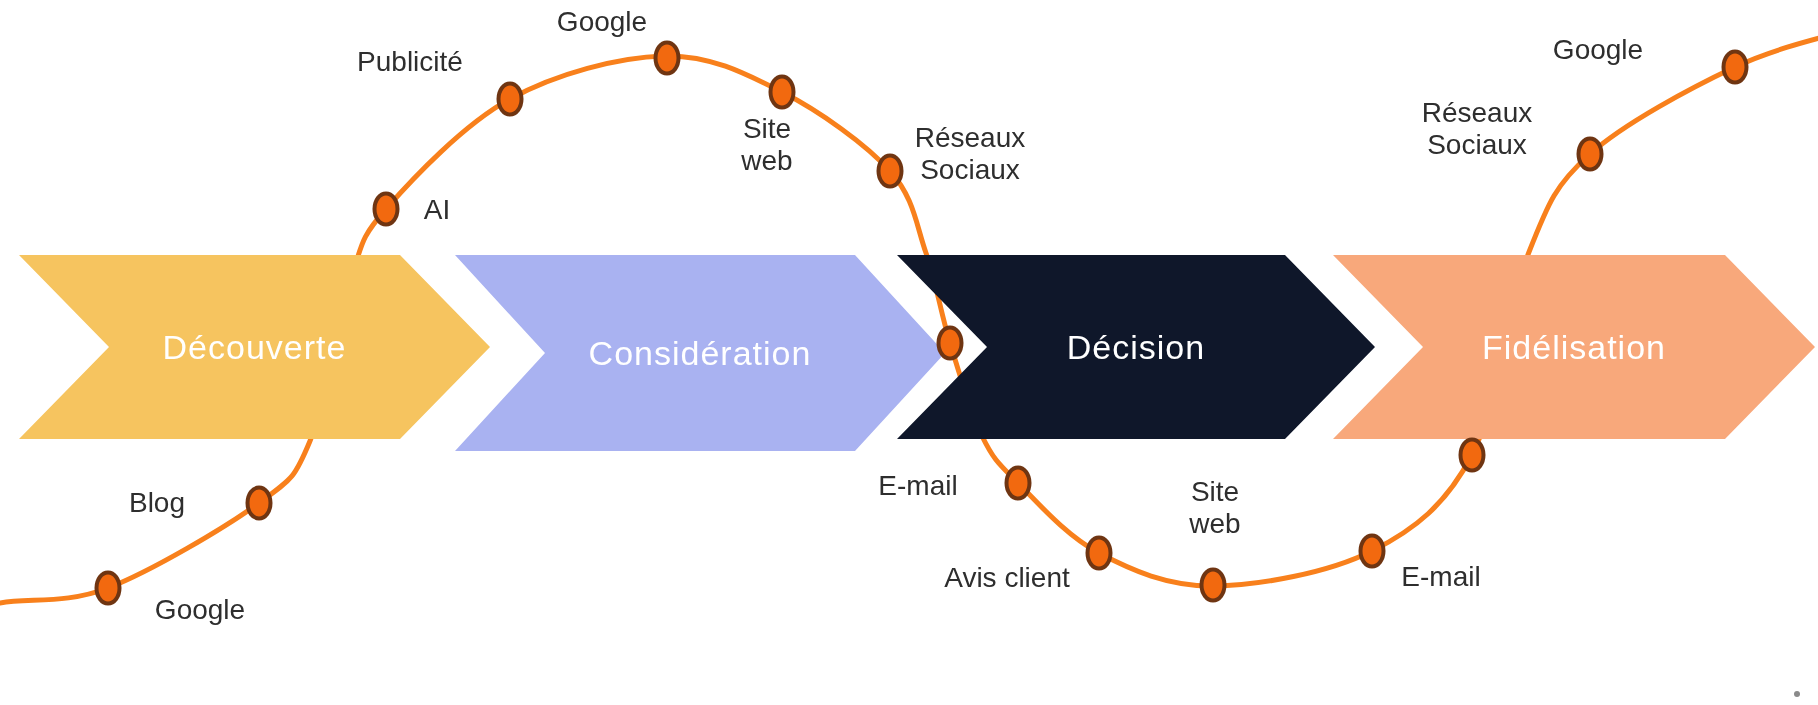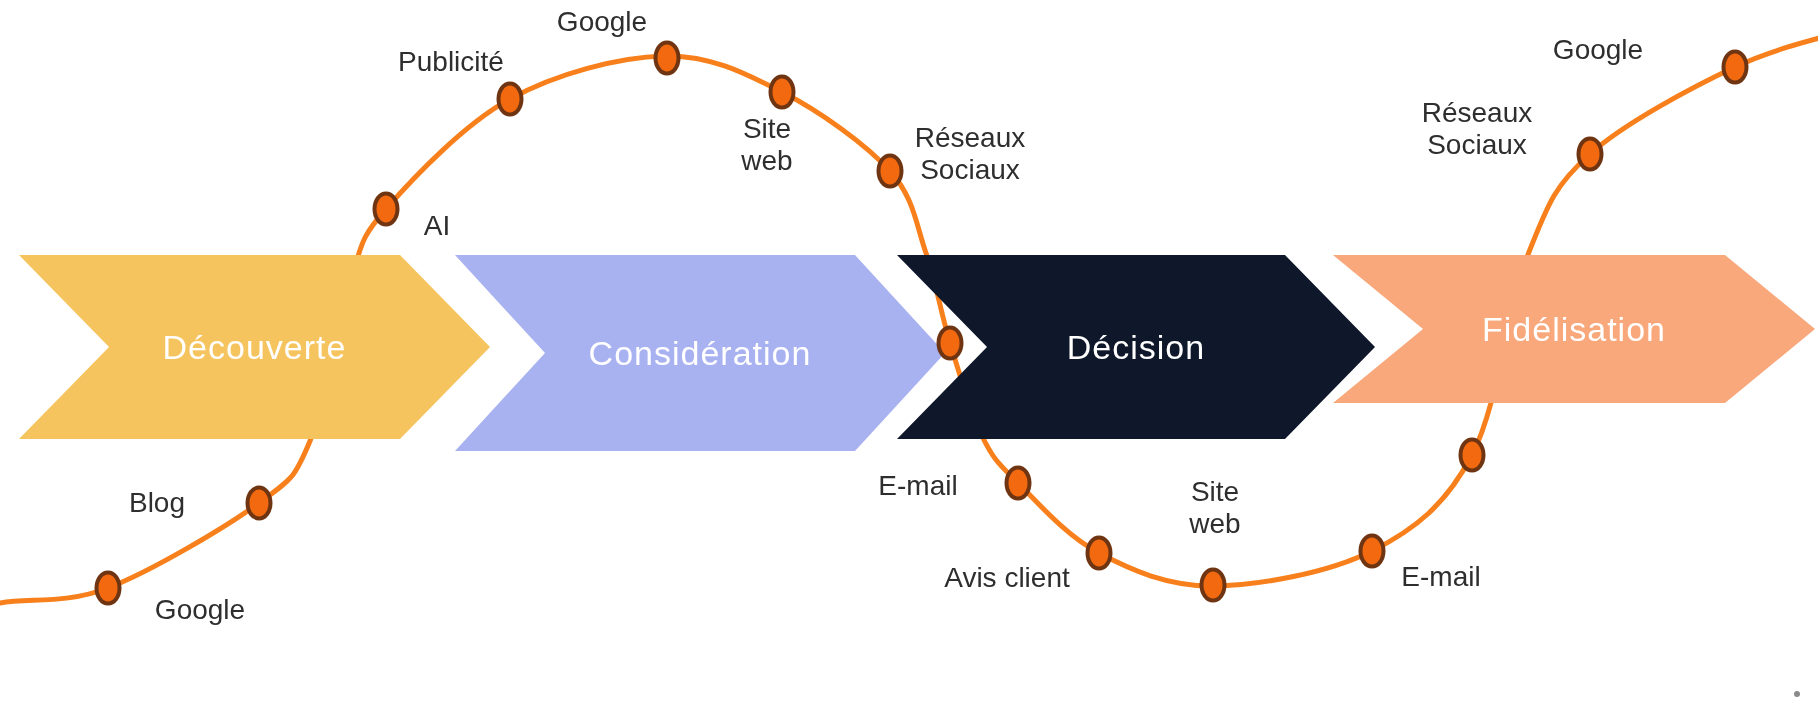--- a/index.html
+++ b/index.html
@@ -50,21 +50,21 @@
   <div class="stages">
     <div class="stage" style="left: 19px; width: 471px; top: 255px; height: 184px; background: rgb(246, 196, 95);">
       <span>Découverte</span>
     </div>
     <div class="stage" style="left: 455px; width: 490px; top: 255px; height: 196px; background: rgb(169, 178, 241);">
       <span>Considération</span>
     </div>
     <div class="stage" style="left: 897px; width: 478px; top: 255px; height: 184px; background: #0f172a;">
       <span>Décision</span>
     </div>
-    <div class="stage" style="left: 1333px; width: 482px; top: 255px; height: 148px; background: rgb(248, 168, 123);">
+    <div class="stage" style="left: 1333px; width: 482px; top: 255px; height: 184px; background: rgb(248, 168, 123);">
       <span>Fidélisation</span>
     </div>
   </div>
 
   <svg id="dot-layer" viewBox="0 0 1818 705" xmlns="http://www.w3.org/2000/svg">
       <ellipse cx="108" cy="588" rx="11.5" ry="15.5" fill="#F2690F" stroke="#6F3512" stroke-width="4"></ellipse>
       <ellipse cx="259" cy="503" rx="11.5" ry="15.5" fill="#F2690F" stroke="#6F3512" stroke-width="4"></ellipse>
       <ellipse cx="386" cy="209" rx="11.5" ry="15.5" fill="#F2690F" stroke="#6F3512" stroke-width="4"></ellipse>
       <ellipse cx="510" cy="99" rx="11.5" ry="15.5" fill="#F2690F" stroke="#6F3512" stroke-width="4"></ellipse>
       <ellipse cx="667" cy="58" rx="11.5" ry="15.5" fill="#F2690F" stroke="#6F3512" stroke-width="4"></ellipse>
@@ -80,24 +80,24 @@
       <ellipse cx="1735" cy="67" rx="11.5" ry="15.5" fill="#F2690F" stroke="#6F3512" stroke-width="4"></ellipse>
     </svg>
 
   <div class="labels">
       <div class="tp-label" style="left: 200px; top: 610px;">
         <div>Google</div>
       </div>
       <div class="tp-label" style="left: 157px; top: 503px;">
         <div>Blog</div>
       </div>
-      <div class="tp-label" style="left: 437px; top: 226px; text-align: center;">
+      <div class="tp-label" style="left: 437px; top: 210px; text-align: center;">
         <div>AI</div>
       </div>
-      <div class="tp-label" style="left: 410px; top: 62px; margin-left: 41px;">
+      <div class="tp-label" style="left: 410px; top: 62px;">
         <div>Publicité</div>
       </div>
       <div class="tp-label" style="left: 602px; top: 22px;">
         <div>Google</div>
       </div>
       <div class="tp-label" style="left: 767px; top: 145px;">
         <div>Site</div>
         <div>web</div>
       </div>
       <div class="tp-label" style="left: 970px; top: 154px;">

